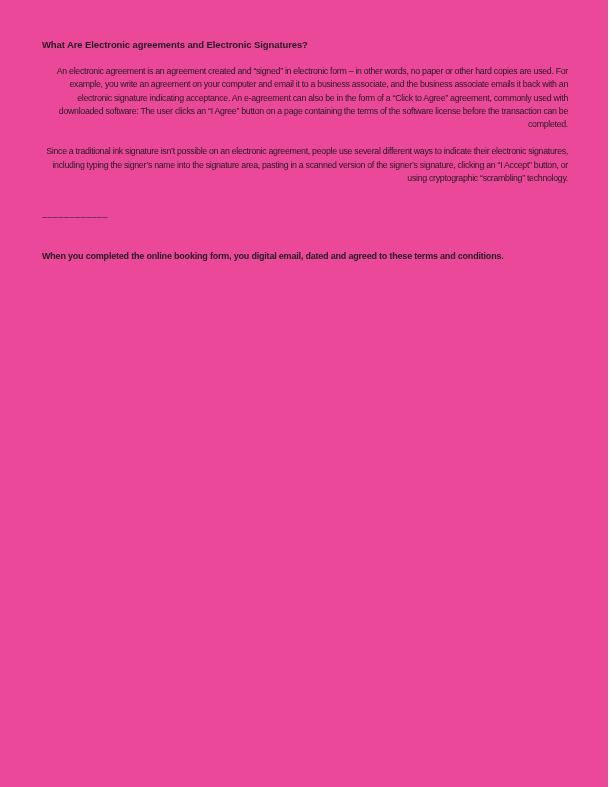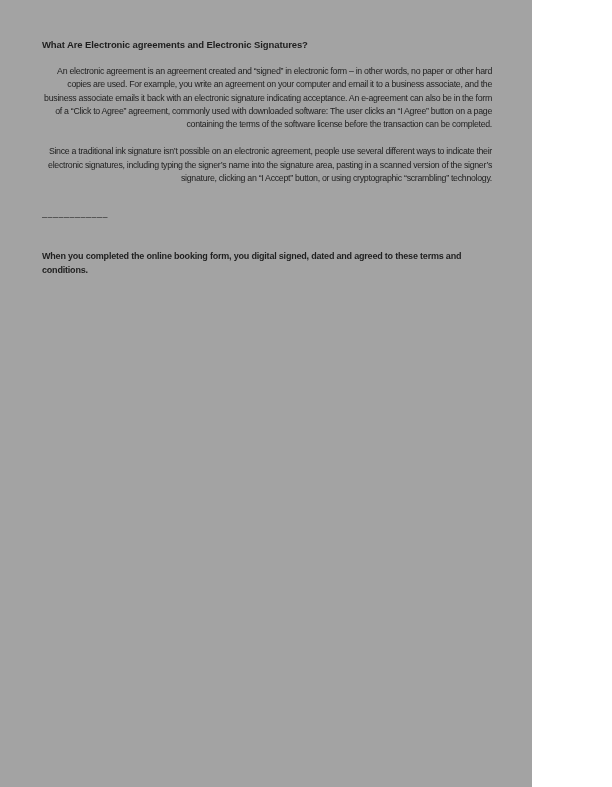--- a/index.html
+++ b/index.html
@@ -2,23 +2,23 @@
 <html><head>
 <meta charset="utf-8">
 <style>
   html, body {
     margin: 0;
     padding: 0;
     background: #ffffff;
   }
   .page {
     position: relative;
-    width: 532px;
+    width: 608px;
     height: 787px;
-    background: #a3a3a3;
+    background: #ec4899;
     box-sizing: border-box;
     padding: 38px 40px 10px 42px;
     font-family: "Liberation Sans", sans-serif;
     color: #1e1e1e;
     overflow: hidden;
   }
   .heading {
     font-size: 9.5px;
     font-weight: bold;
     letter-spacing: -0.1px;
@@ -57,14 +57,14 @@
 
 <div class="page">
   <h1 class="heading">What Are Electronic agreements and Electronic Signatures?</h1>
 
   <p class="para">An electronic agreement is an agreement created and “signed” in electronic form – in other words, no paper or other hard copies are used. For example, you write an agreement on your computer and email it to a business associate, and the business associate emails it back with an electronic signature indicating acceptance. An e-agreement can also be in the form of a “Click to Agree” agreement, commonly used with downloaded software: The user clicks an “I Agree” button on a page containing the terms of the software license before the transaction can be completed.</p>
 
   <p class="para">Since a traditional ink signature isn’t possible on an electronic agreement, people use several different ways to indicate their electronic signatures, including typing the signer’s name into the signature area, pasting in a scanned version of the signer’s signature, clicking an “I Accept” button, or using cryptographic “scrambling” technology.</p>
 
   <div class="sigline">––––––––––––</div>
 
-  <p class="closing">When you completed the online booking form, you digital signed, dated and agreed to these terms and conditions.</p>
+  <p class="closing">When you completed the online booking form, you digital email, dated and agreed to these terms and conditions.</p>
 </div>
 
 </body></html>

